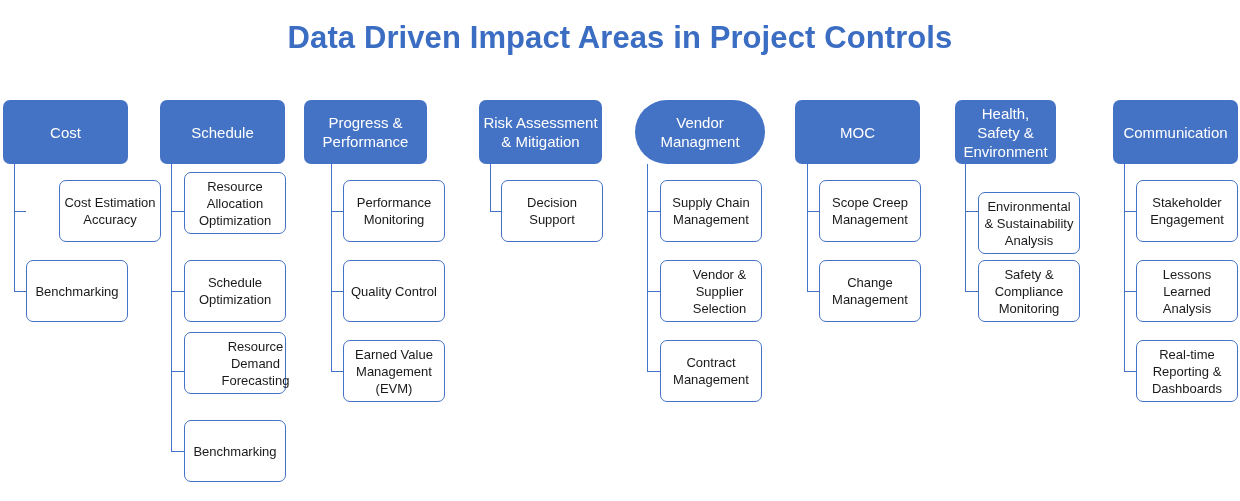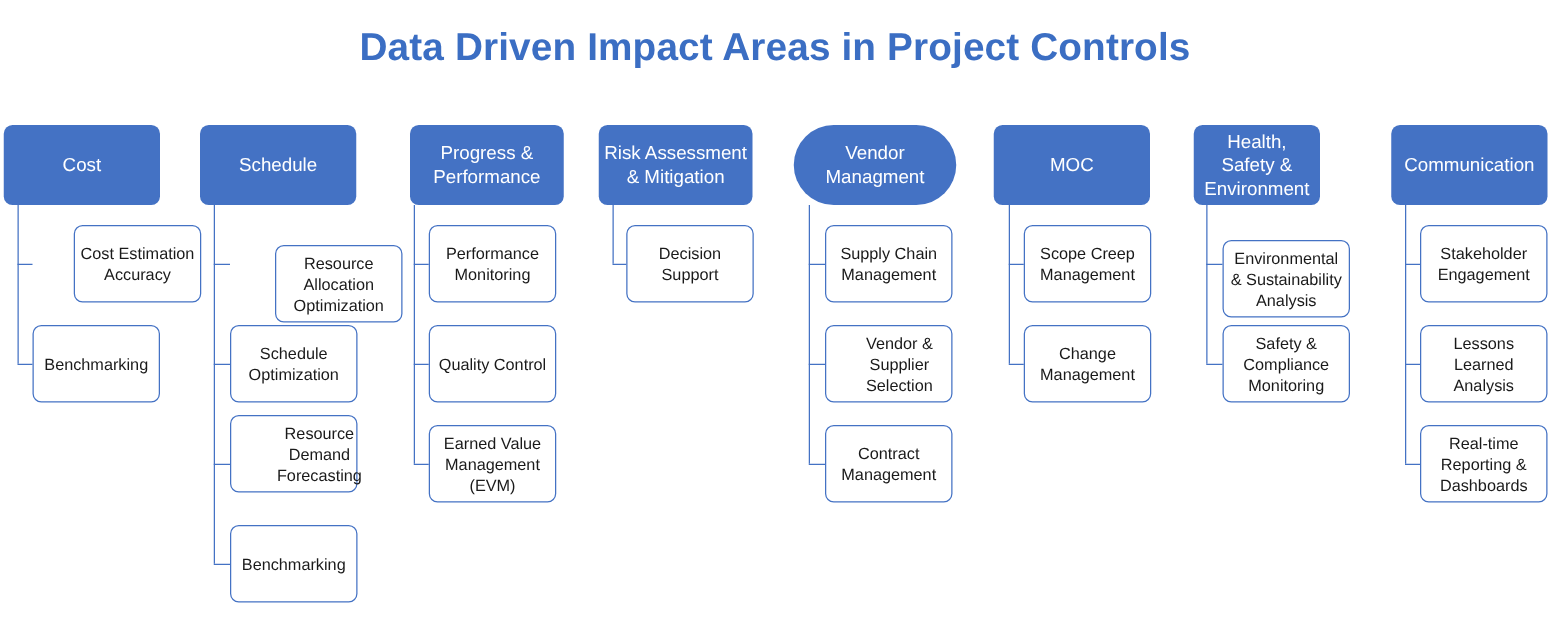--- a/index.html
+++ b/index.html
@@ -93,30 +93,30 @@
         <div class="trunk" style="left: 14px; top: 164px; height: 127px;"></div>
         <div class="stub" style="left: 14px; top: 211px; width: 12px;"></div>
         <div class="node-child" style="left: 26px; top: 180px; margin-left: 33px;">Cost Estimation Accuracy</div>
         <div class="stub" style="left: 14px; top: 291px; width: 12px;"></div>
         <div class="node-child" style="left: 26px; top: 260px;">Benchmarking</div>
       </div>
       <div class="column" style="left: 0px; top: 0px;">
         <div class="node-header" style="left: 160px; top: 100px; width: 125px;">Schedule</div>
         <div class="trunk" style="left: 171px; top: 164px; height: 287px;"></div>
         <div class="stub" style="left: 171px; top: 211px; width: 13px;"></div>
-        <div class="node-child" style="left: 184px; top: 196px; margin-left: 36px;">Resource Allocation Optimization</div>
+        <div class="node-child" style="left: 184px; top: 172px;">Resource Allocation Optimization</div>
         <div class="stub" style="left: 171px; top: 291px; width: 13px;"></div>
         <div class="node-child" style="left: 184px; top: 260px;">Schedule Optimization</div>
         <div class="stub" style="left: 171px; top: 371px; width: 13px;"></div>
         <div class="node-child" style="left: 184px; top: 332px; padding-left: 44px;">Resource Demand Forecasting</div>
         <div class="stub" style="left: 171px; top: 451px; width: 13px;"></div>
         <div class="node-child" style="left: 184px; top: 420px;">Benchmarking</div>
       </div>
       <div class="column" style="left: 0px; top: 0px;">
-        <div class="node-header" style="left: 328px; top: 100px; width: 123px;">Progress &amp; Performance</div>
+        <div class="node-header" style="left: 304px; top: 100px; width: 123px;">Progress &amp; Performance</div>
         <div class="trunk" style="left: 331px; top: 164px; height: 207px;"></div>
         <div class="stub" style="left: 331px; top: 211px; width: 12px;"></div>
         <div class="node-child" style="left: 343px; top: 180px;">Performance Monitoring</div>
         <div class="stub" style="left: 331px; top: 291px; width: 12px;"></div>
         <div class="node-child" style="left: 343px; top: 260px;">Quality Control</div>
         <div class="stub" style="left: 331px; top: 371px; width: 12px;"></div>
         <div class="node-child" style="left: 343px; top: 340px;">Earned Value Management (EVM)</div>
       </div>
       <div class="column" style="left: 0px; top: 0px;">
         <div class="node-header" style="left: 479px; top: 100px; width: 123px;">Risk Assessment &amp; Mitigation</div>

